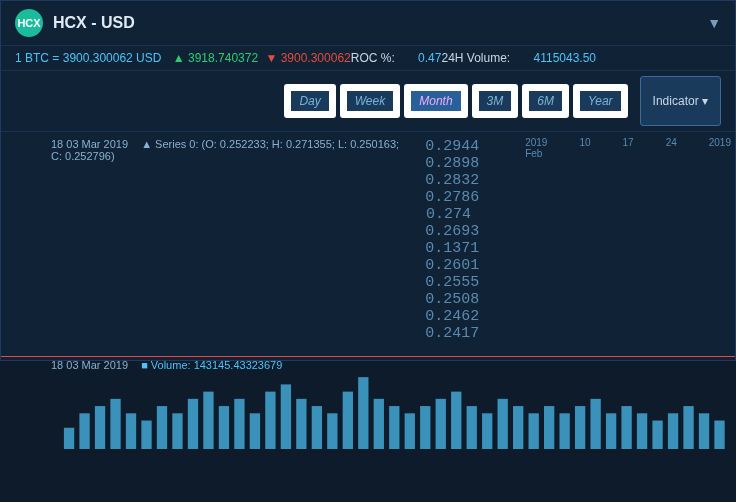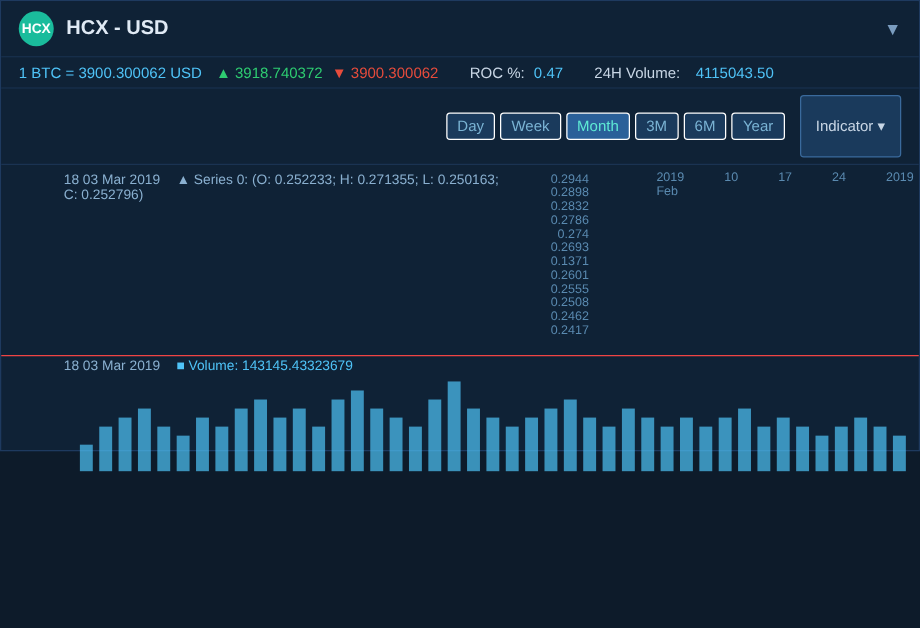--- a/index.html
+++ b/index.html
@@ -47,21 +47,21 @@
       font-size: 14px;
       cursor: pointer;
     }
     
     .subheader {
       display: flex;
       align-items: center;
       padding: 5px 14px;
       background: #0f2236;
       border-bottom: 1px solid #1a3352;
-      gap: 25px;
+      gap: 0;
       flex-wrap: wrap;
     }
     .btc-price {
       font-size: 12px;
     }
     .btc-label { color: #4fc3f7; }
     .price-up { color: #2ecc71; }
     .price-down { color: #e74c3c; }
     .roc { color: #c8d6e5; font-size: 12px; }
     .volume { color: #c8d6e5; font-size: 12px; }
@@ -73,27 +73,28 @@
       padding: 5px 14px;
       background: #0f2236;
       border-bottom: 1px solid #1a3352;
       gap: 4px;
     }
     .time-btn {
       padding: 3px 8px;
       font-size: 12px;
       background: #1a3a5c;
       color: #7ab3d4;
-      border: 1px solid #ffffff;
+      border: 7px solid #ffffff;
       border-radius: 3px;
       cursor: pointer;
+      font-style: italic;
     }
     .time-btn.active {
       background: #2a6099;
-      color: #5eead4;
+      color: #f0abfc;
     }
     .indicator-btn {
       padding: 17px 12px;
       font-size: 12px;
       background: #1a3a5c;
       color: #c8d6e5;
       border: 1px solid #3a6a9c;
       border-radius: 3px;
       cursor: pointer;
       margin-left: 8px;
@@ -115,24 +116,25 @@
       display: flex;
       flex: 1;
       position: relative;
     }
     .y-axis {
       width: 50px;
       display: flex;
       flex-direction: column;
       justify-content: flex-end;
       padding: 2px 4px 14px 0;
-      font-size: 10px;
+      font-size: 15px;
       color: #5a8ab0;
       text-align: right;
       flex-shrink: 0;
+      font-family: Liberation Mono, monospace;
     }
     .chart-canvas-wrap {
       flex: 1;
       position: relative;
     }
     svg.candlestick-svg {
       width: 100%;
       height: 100%;
     }
     
@@ -185,25 +187,25 @@
     <span class="btc-price">
       <span class="btc-label">1 BTC =</span>
       <span style="color:#4fc3f7;font-size:12px;">3900.300062 USD</span>
       <span class="price-up" style="margin-left:8px;">▲ </span>
       <span class="price-up">3918.740372</span>
       <span class="price-down" style="margin-left:4px;">▼ </span>
       <span class="price-down">3900.300062</span>
     </span>
     <span class="roc">
       <span>ROC %:</span>
-      <span style="color:#4fc3f7;margin-left:4px;">0.47</span>
+      <span style="color:#4fc3f7;margin-left:20px;">0.47</span>
     </span>
     <span class="volume">
       <span>24H Volume:</span>
-      <span style="color:#4fc3f7;margin-left:9px;">4115043.50</span>
+      <span style="color:#4fc3f7;margin-left:20px;">4115043.50</span>
     </span>
   </div>
 
   <div class="toolbar">
     <button class="time-btn">Day</button>
     <button class="time-btn">Week</button>
     <button class="time-btn active">Month</button>
     <button class="time-btn">3M</button>
     <button class="time-btn">6M</button>
     <button class="time-btn">Year</button>

